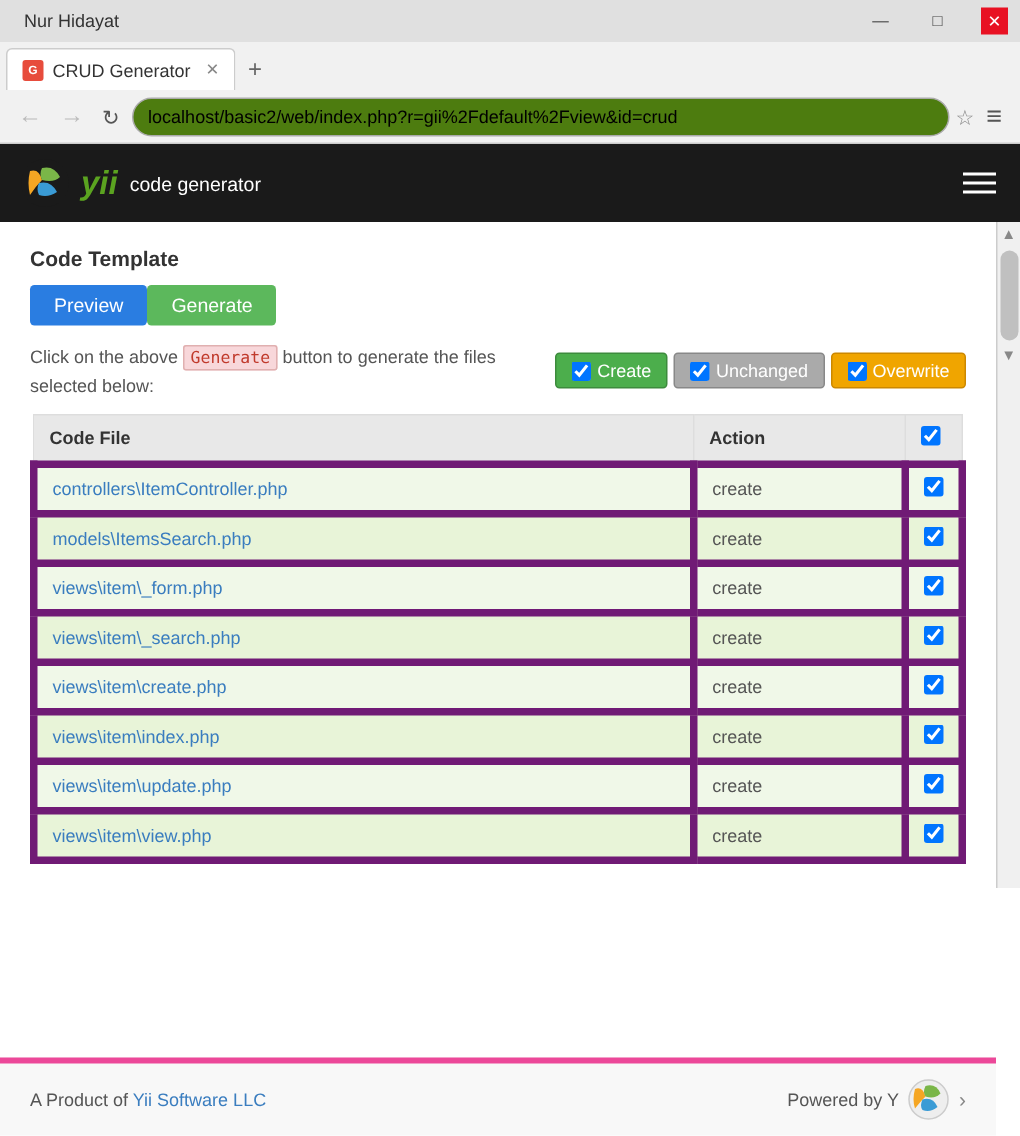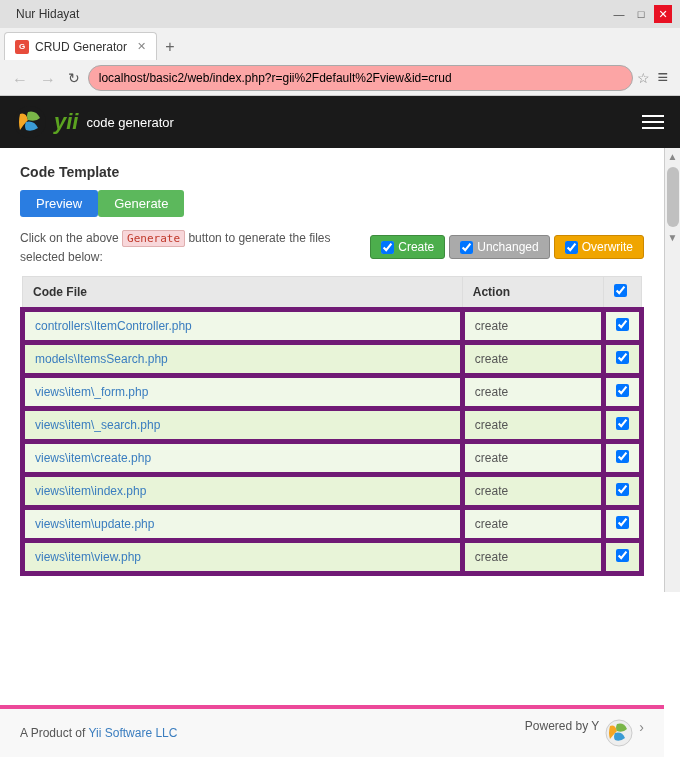--- a/index.html
+++ b/index.html
@@ -1,21 +1,21 @@
 <!DOCTYPE html>
 <html><head>
   <meta charset="utf-8">
   <style>
     * { margin: 0; padding: 0; box-sizing: border-box; }
     body { font-family: Arial, sans-serif; font-size: 13px; background: #fff; width: 680px; height: 757px; overflow: hidden; }
 
     
     .titlebar {
       display: flex; align-items: center; justify-content: flex-end;
-      background: #e0e0e0; height: 28px; padding: 0 8px; gap: 4px;
+      background: #e0e0e0; height: 28px; padding: 0 8px; gap: 20px;
     }
     .titlebar-btn { width: 18px; height: 18px; display: flex; align-items: center; justify-content: center; font-size: 11px; cursor: pointer; color: #444; }
     .titlebar-btn.close { background: #e81123; color: #fff; }
 
     
     .browser-chrome { background: #f1f1f1; }
     .tab-bar { display: flex; align-items: flex-end; padding: 4px 4px 0; height: 32px; }
     .tab {
       display: flex; align-items: center; gap: 6px;
       background: #fff; border: 1px solid #ccc; border-bottom: none;
@@ -29,21 +29,21 @@
     .address-bar {
       display: flex; align-items: center; gap: 4px;
       padding: 4px 8px; background: #f1f1f1; border-bottom: 1px solid #ccc;
       height: 36px;
     }
     .nav-btn { font-size: 16px; color: #555; cursor: pointer; padding: 2px 4px; }
     .nav-btn.disabled { color: #bbb; cursor: default; }
     .reload-btn { font-size: 14px; color: #555; cursor: pointer; padding: 2px 4px; }
     .url-input {
       flex: 1; height: 26px; border: 1px solid #aaa; border-radius: 13px;
-      padding: 0 10px; font-size: 12px; background: #fca5a5; outline: none;
+      padding: 0 10px; font-size: 12px; background: #4d7c0f; outline: none;
     }
     .star-btn { font-size: 14px; color: #888; cursor: pointer; }
     .menu-btn { font-size: 18px; color: #555; cursor: pointer; padding: 2px 4px; }
 
     
     .app-nav {
       background: #1a1a1a; display: flex; align-items: center; justify-content: space-between;
       padding: 0 12px; height: 52px;
     }
     .app-logo { display: flex; align-items: center; gap: 6px; }
@@ -108,21 +108,21 @@
     .check-col { text-align: center; }
     .th-check { text-align: center; width: 30px; }
 
     
     .footer {
       background: #f8f8f8; border-top: 4px solid #ec4899;
       padding: 10px 20px; display: flex; align-items: center; justify-content: space-between;
       font-size: 12px; color: #555; position: absolute; bottom: 0; left: 0; right: 16px; margin-top: 22px;
     }
     .footer-link { color: #3a7dbf; text-decoration: none; }
-    .footer-right { display: flex; align-items: flex-start; gap: 6px; }
+    .footer-right { display: flex; align-items: center; gap: 6px; }
     .yii-logo-small { width: 28px; height: 28px; }
 
     
     .content-area { display: flex; }
     .scrollbar {
       width: 16px; background: #f0f0f0; border-left: 1px solid #ccc;
       display: flex; flex-direction: column; align-items: center;
     }
     .scroll-arrow { font-size: 10px; color: #888; padding: 3px; cursor: pointer; }
     .scroll-thumb { width: 12px; background: #c0c0c0; border-radius: 6px; height: 60px; margin: 2px 0; }

